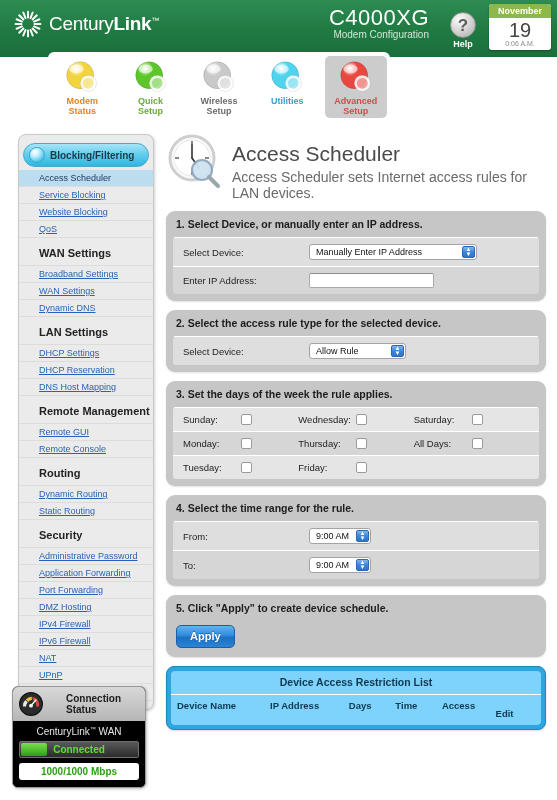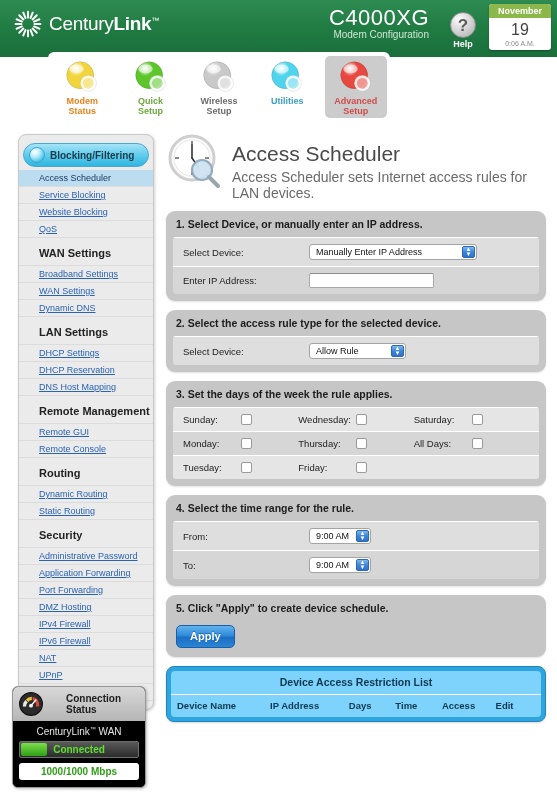--- a/index.html
+++ b/index.html
@@ -62,21 +62,21 @@
     position: absolute; right: 6px; top: 4px;
     width: 62px; background: #ffffff;
     border-radius: 3px; overflow: hidden;
     box-shadow: 0 1px 2px rgba(0,0,0,.3);
   }
   .date-month {
     background: #8cb84b; color: #ffffff; font-size: 9px; font-weight: bold;
     text-align: center; padding: 2px 0 2px;
   }
   .date-day {
-    color: #444; font-size: 16px; text-align: center;
+    color: #444; font-size: 20px; text-align: center;
     line-height: 20px; padding-top: 2px;
   }
   .date-time {
     color: #8a8a8a; font-size: 7px; text-align: center;
     padding-bottom: 3px;
   }
 
   
   .navbar {
     position: absolute; left: 48px; top: 52px;
@@ -630,19 +630,19 @@
 
     <div class="darl">
       <div class="darl-inner">
         <div class="darl-title">Device Access Restriction List</div>
         <div class="darl-cols" id="darl-cols">
             <div class="darl-col" style="width: 26%;">Device Name</div>
             <div class="darl-col" style="width: 22%;">IP Address</div>
             <div class="darl-col" style="width: 13%;">Days</div>
             <div class="darl-col" style="width: 13%;">Time</div>
             <div class="darl-col" style="width: 15%;">Access</div>
-            <div class="darl-col" style="width: 11%;">Edit</div>
+            <div class="darl-col" style="width: 11%; margin-top: 8px;">Edit</div>
           </div>
       </div>
     </div>
 
   </div>
 </div>
 
 </body></html>

